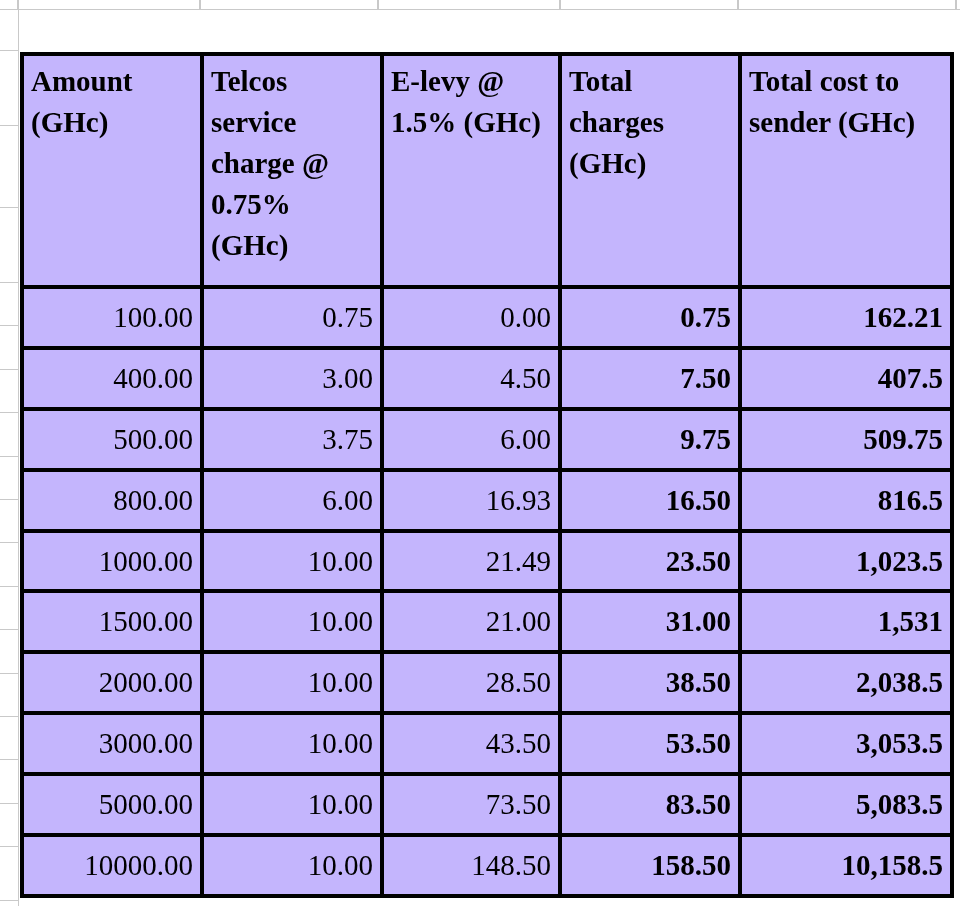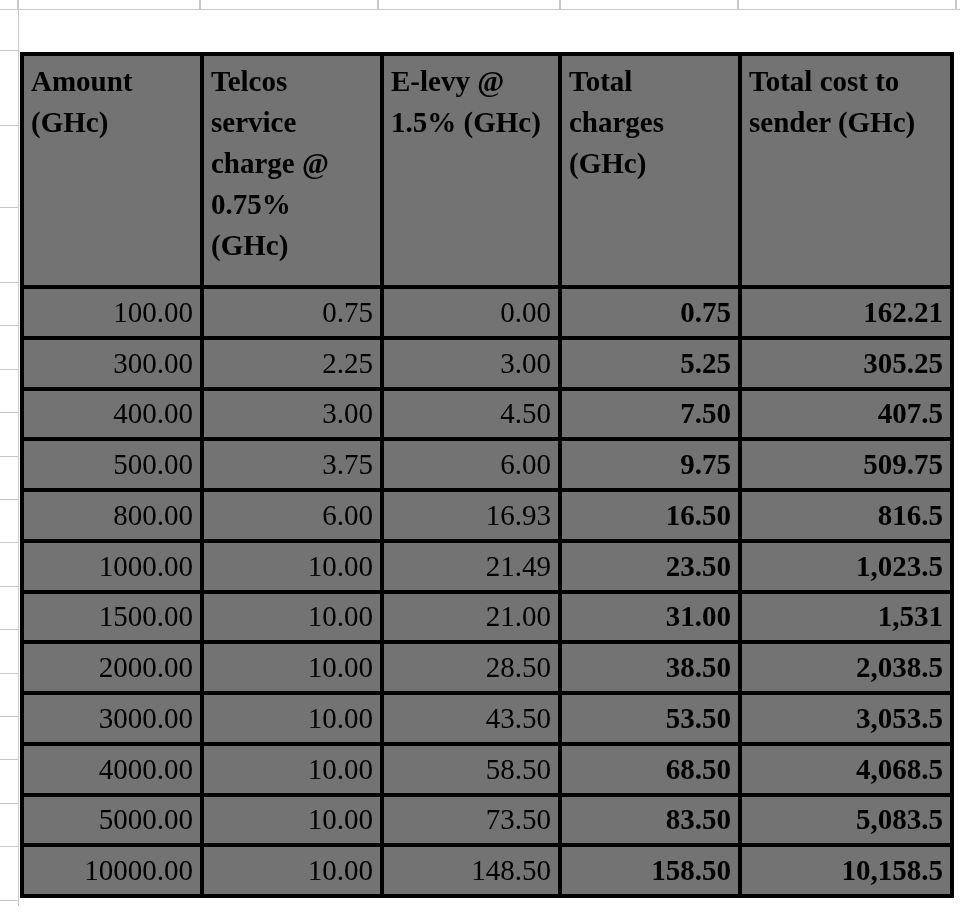--- a/index.html
+++ b/index.html
@@ -34,21 +34,21 @@
   .grid-left-repeat {
     position: absolute; left: 0; top: 282px; width: 19px; height: 566px;
     background: repeating-linear-gradient(to bottom, #c9c9c9 0 1px, transparent 1px 43.4px);
   }
 
   
   table.levy {
     position: absolute; left: 20px; top: 52px;
     width: 930px; height: 842px;
     border-collapse: collapse; table-layout: fixed;
-    background: #737373;
+    background: #c4b5fd;
   }
   .levy th, .levy td { border: 4px solid #000000; overflow: hidden; }
   .levy thead tr { height: 233px; }
   .levy th {
     font-weight: bold; font-size: 29px; line-height: 41px;
     text-align: left; vertical-align: top;
     padding: 5px 2px 0 7px;
     white-space: pre-line;
   }
   .levy td {
@@ -108,27 +108,20 @@
     </thead>
     <tbody>
         <tr>
           <td>100.00</td>
           <td>0.75</td>
           <td>0.00</td>
           <td class="bold">0.75</td>
           <td class="bold">162.21</td>
         </tr>
         <tr>
-          <td>300.00</td>
-          <td>2.25</td>
-          <td>3.00</td>
-          <td class="bold">5.25</td>
-          <td class="bold">305.25</td>
-        </tr>
-        <tr>
           <td>400.00</td>
           <td>3.00</td>
           <td>4.50</td>
           <td class="bold">7.50</td>
           <td class="bold">407.5</td>
         </tr>
         <tr>
           <td>500.00</td>
           <td>3.75</td>
           <td>6.00</td>
@@ -164,27 +157,20 @@
           <td class="bold">2,038.5</td>
         </tr>
         <tr>
           <td>3000.00</td>
           <td>10.00</td>
           <td>43.50</td>
           <td class="bold">53.50</td>
           <td class="bold">3,053.5</td>
         </tr>
         <tr>
-          <td>4000.00</td>
-          <td>10.00</td>
-          <td>58.50</td>
-          <td class="bold">68.50</td>
-          <td class="bold">4,068.5</td>
-        </tr>
-        <tr>
           <td>5000.00</td>
           <td>10.00</td>
           <td>73.50</td>
           <td class="bold">83.50</td>
           <td class="bold">5,083.5</td>
         </tr>
         <tr>
           <td>10000.00</td>
           <td>10.00</td>
           <td>148.50</td>

